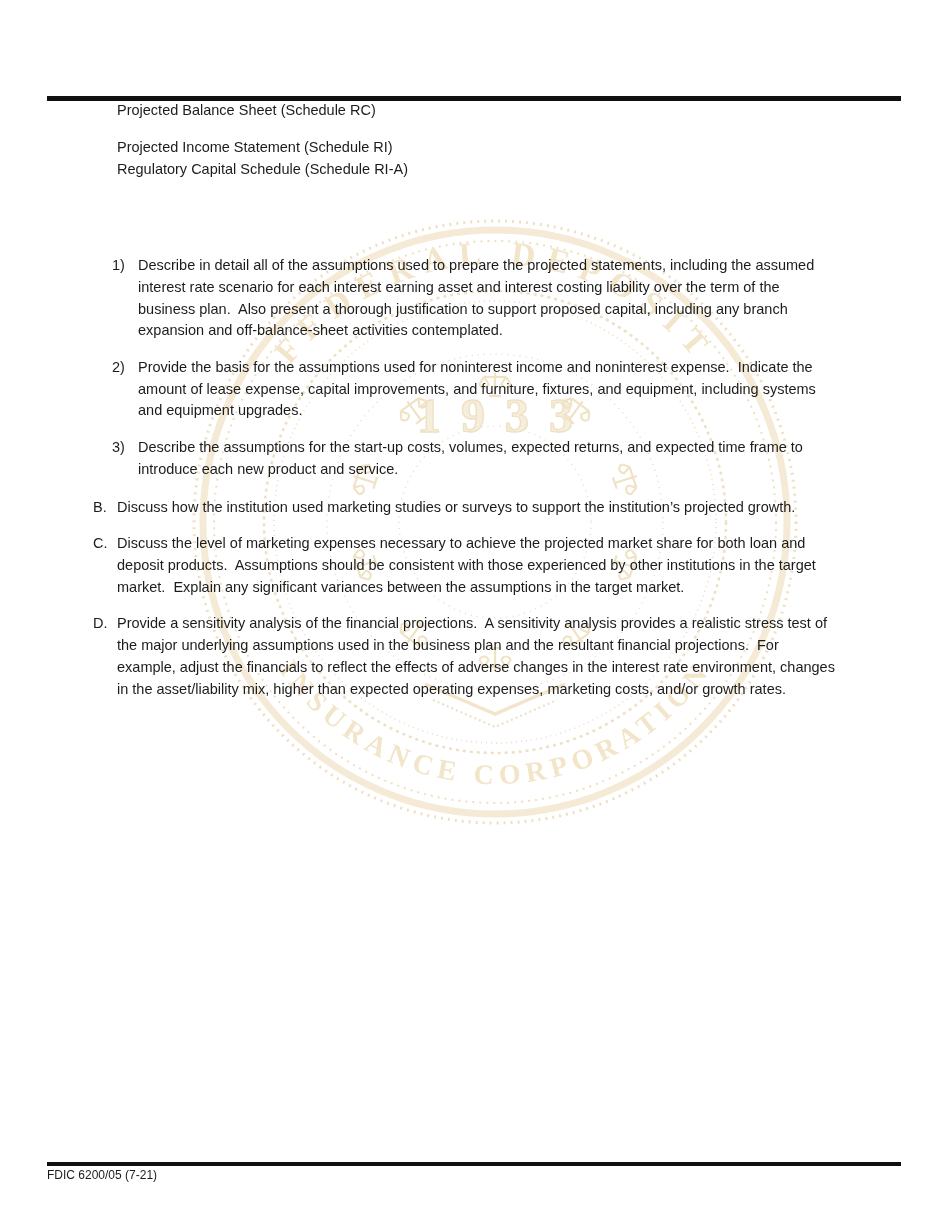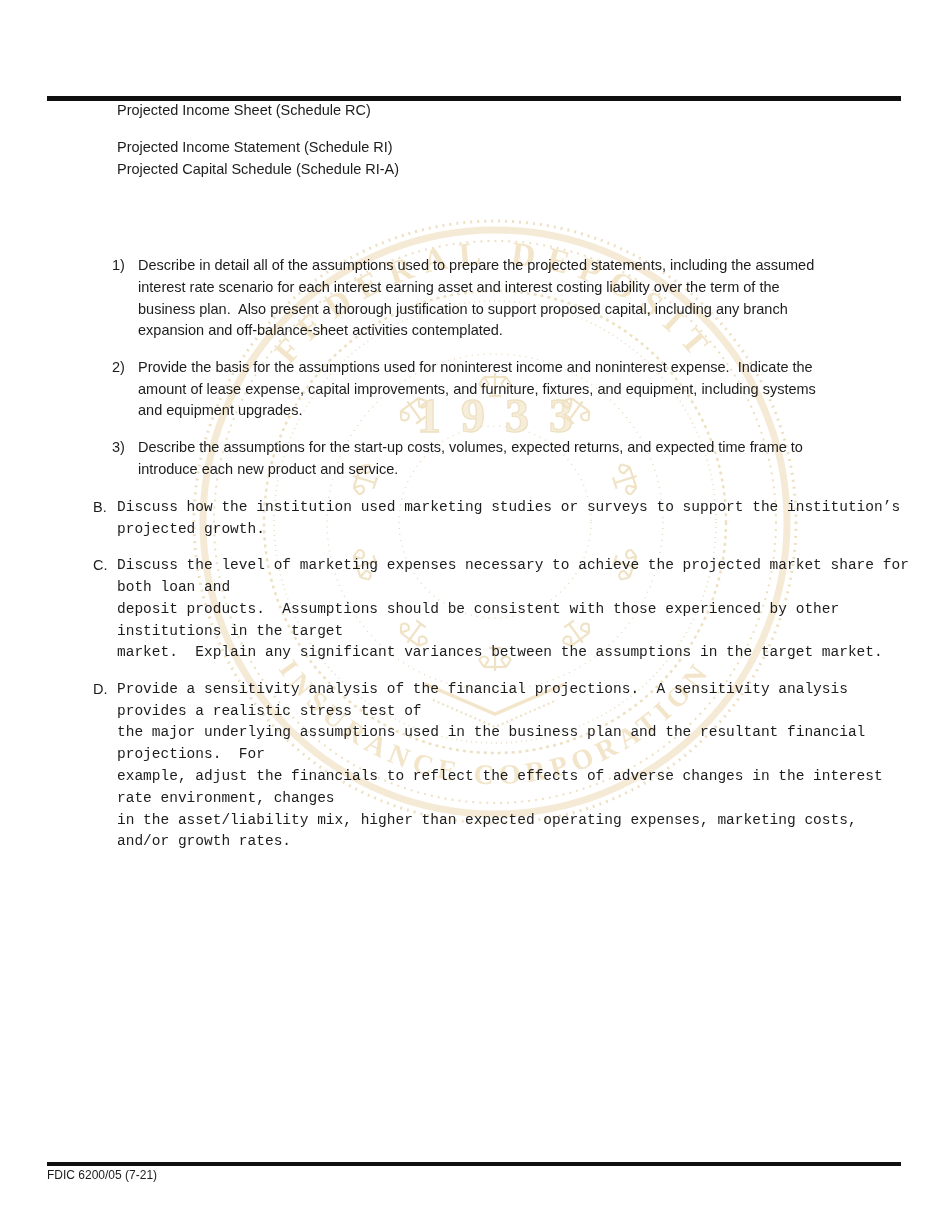--- a/index.html
+++ b/index.html
@@ -66,21 +66,21 @@
   .num-label { flex: none; width: 26px; }
   .num-text { width: 772px; white-space: pre-wrap; }
   .lettered {
     position: absolute;
     left: 93px;
     top: 497px;
     width: 820px;
   }
   .let-item { display: flex; margin-bottom: 14.6px; }
   .let-label { flex: none; width: 24px; }
-  .let-text { width: 796px; white-space: pre-wrap; font-family: Liberation Mono, monospace; }
+  .let-text { width: 796px; white-space: pre-wrap; }
   .rule-bottom {
     position: absolute;
     left: 47px;
     top: 1162px;
     width: 854px;
     height: 4px;
     background: #101010;
   }
   .footer-text {
     position: absolute;
@@ -142,23 +142,23 @@
     <polyline points="240,472 310,502 380,472" fill="none" stroke="#f2e5c9" stroke-width="3.5"></polyline>
     <polyline points="248,488 310,515 372,488" fill="none" stroke="#eee0c2" stroke-width="2" stroke-dasharray="2 3"></polyline>
   </svg>
 
   <div class="content">
 
 
     <div class="rule-top"></div>
 
     <div class="schedules body-text">
-      <div>Projected Income Sheet (Schedule RC)</div>
+      <div>Projected Balance Sheet (Schedule RC)</div>
       <div class="sched-gap">Projected Income Statement (Schedule RI)</div>
-      <div>Projected Capital Schedule (Schedule RI-A)</div>
+      <div>Regulatory Capital Schedule (Schedule RI-A)</div>
     </div>
 
 
     <div class="numbered body-text">
       <div class="num-item">
         <span class="num-label">1)</span>
         <span class="num-text">Describe in detail all of the assumptions used to prepare the projected statements, including the assumed
 interest rate scenario for each interest earning asset and interest costing liability over the term of the
 business plan.  Also present a thorough justification to support proposed capital, including any branch
 expansion and off-balance-sheet activities contemplated.</span>

